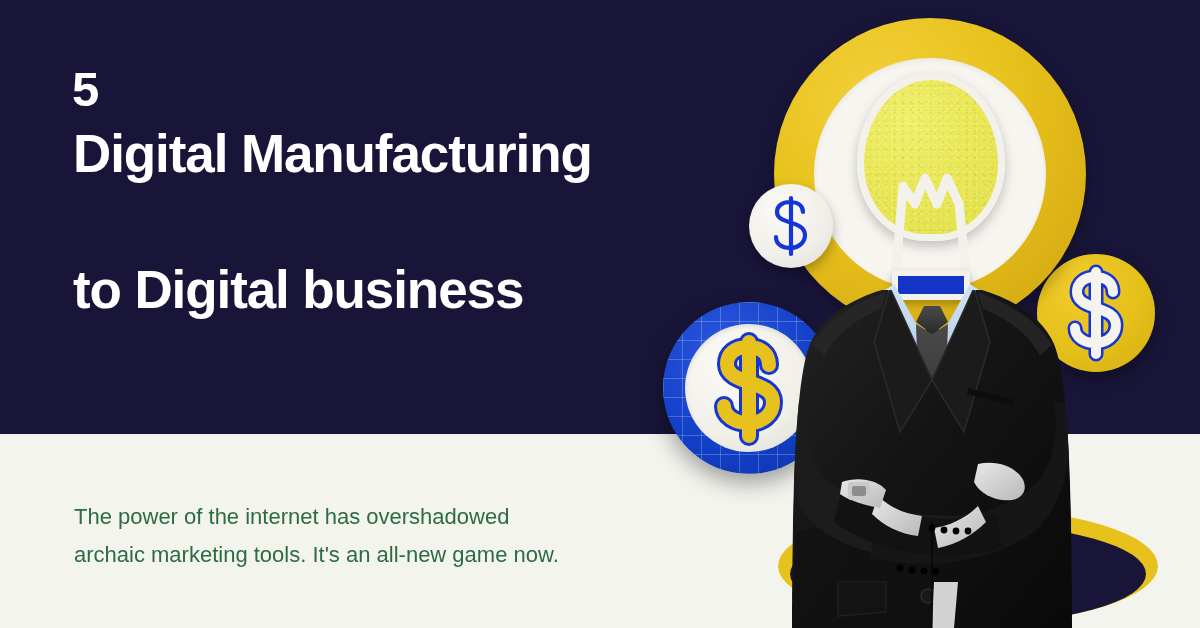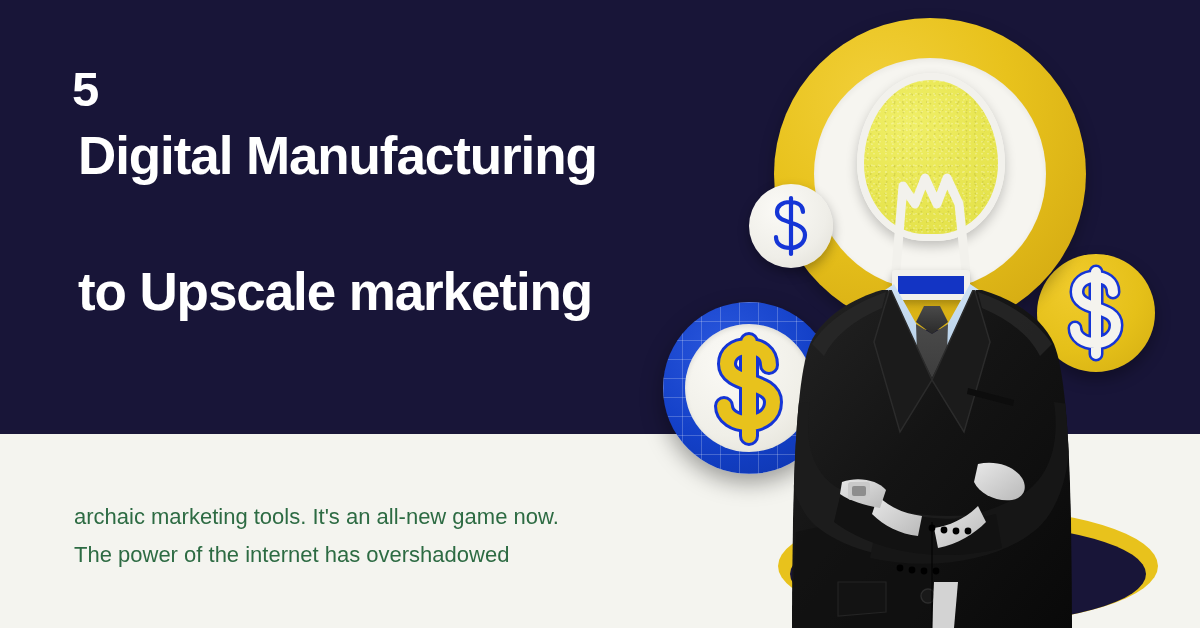--- a/index.html
+++ b/index.html
@@ -47,21 +47,21 @@
     line-height: 54px;
     letter-spacing: -0.5px;
     margin: 0 0 4px 0;
   }
   .headline {
     color: #ffffff;
     font-size: 53px;
     font-weight: bold;
     line-height: 68px;
     letter-spacing: -1.1px;
-    margin: 6px;
+    margin: 1px;
     white-space: nowrap;
   }
   .subtitle {
     position: absolute;
     left: 74px;
     top: 498px;
     width: 600px;
     color: #2d6b43;
     font-size: 22px;
     line-height: 38px;
@@ -332,22 +332,22 @@
         <path d="M150 240 L150 346" stroke="#000" stroke-width="2" opacity="0.5"></path>
       </g>
     </svg>
   </div>
 
   <div class="text-col">
     <div class="kicker">5</div>
     <h1 class="headline">
       <span class="headline-line">Digital Manufacturing</span><br>
       <br>
-      <span class="headline-line">to Upscale marketing</span>
+      <span class="headline-line">to Digital business</span>
     </h1>
   </div>
 
   <div class="subtitle">
+    <span class="subtitle-line">The power of the internet has overshadowed</span>
     <span class="subtitle-line">archaic marketing tools. It's an all-new game now.</span>
-    <span class="subtitle-line">The power of the internet has overshadowed</span>
   </div>
 
 </div>
 
 </body></html>

